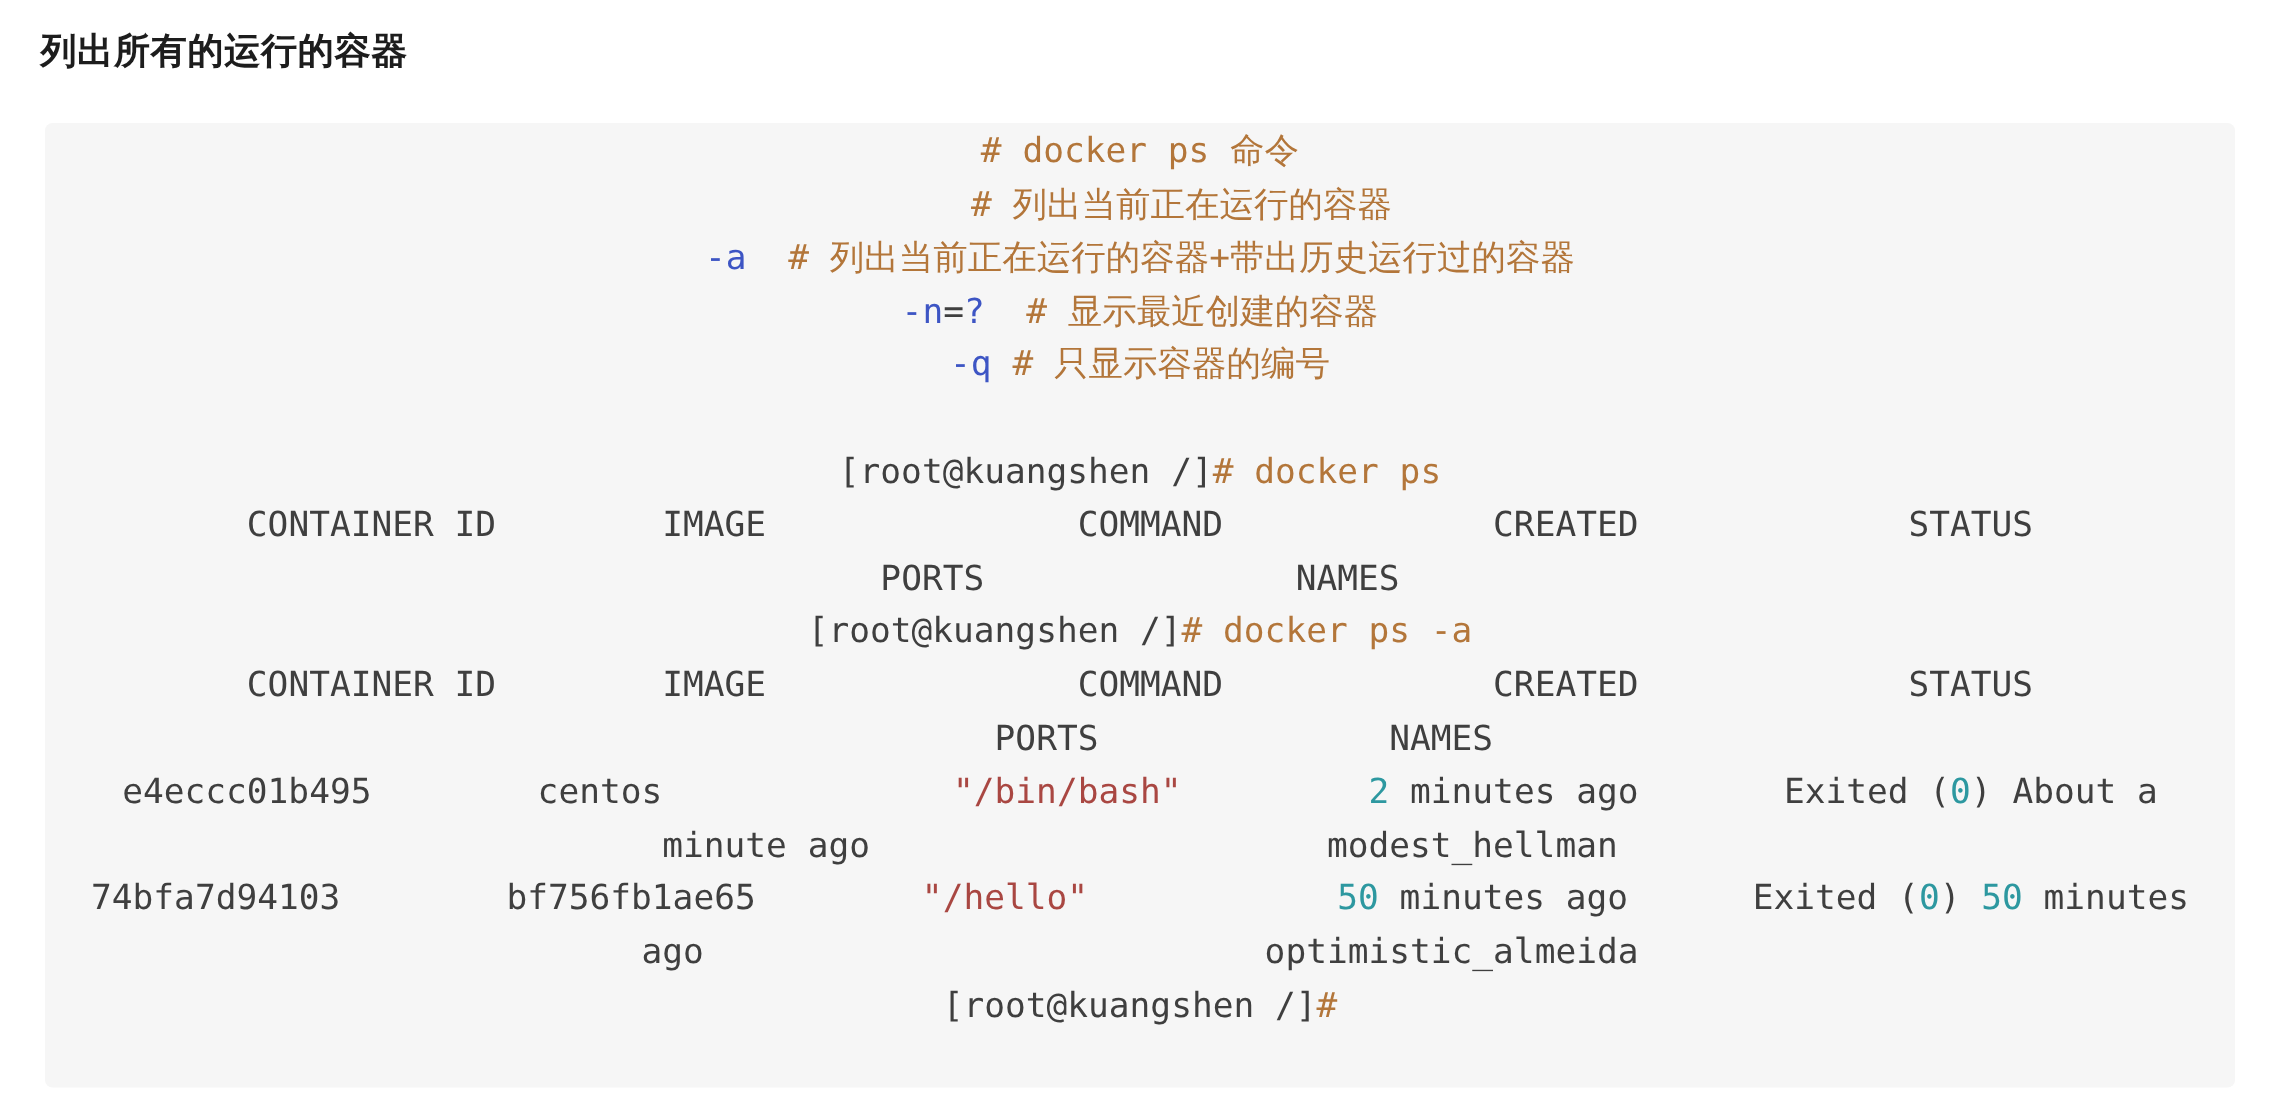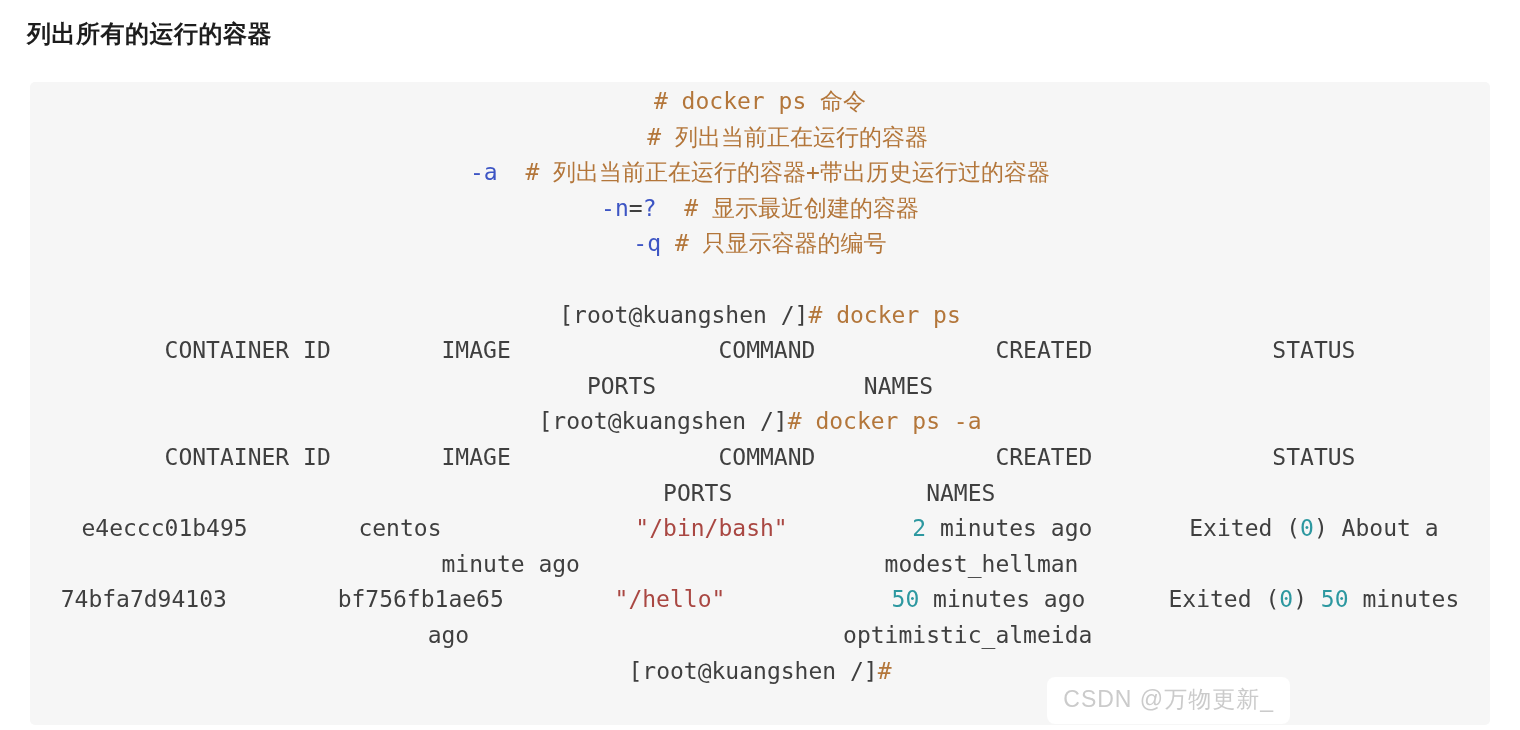--- a/index.html
+++ b/index.html
@@ -55,17 +55,14 @@
 </style>
 </head>
 <body>
 
 <div class="page">
 
   <h1 class="page-heading">列出所有的运行的容器</h1>
 
   <div class="code-block"><div class="code-line"><span class="seg-c"># docker ps 命令</span></div><div class="code-line"><span class="seg-c">    # 列出当前正在运行的容器</span></div><div class="code-line"><span class="seg-f">-a</span><span class="seg-p">  </span><span class="seg-c"># 列出当前正在运行的容器+带出历史运行过的容器</span></div><div class="code-line"><span class="seg-f">-n</span><span class="seg-p">=</span><span class="seg-f">?</span><span class="seg-p">  </span><span class="seg-c"># 显示最近创建的容器</span></div><div class="code-line"><span class="seg-f">-q</span><span class="seg-p"> </span><span class="seg-c"># 只显示容器的编号</span></div><div class="code-line"><span class="seg-p"> </span></div><div class="code-line"><span class="seg-p">[root@kuangshen /]</span><span class="seg-c"># docker ps</span></div><div class="code-line"><span class="seg-p">CONTAINER ID        IMAGE               COMMAND             CREATED             STATUS</span></div><div class="code-line"><span class="seg-p">PORTS               NAMES</span></div><div class="code-line"><span class="seg-p">[root@kuangshen /]</span><span class="seg-c"># docker ps -a</span></div><div class="code-line"><span class="seg-p">CONTAINER ID        IMAGE               COMMAND             CREATED             STATUS</span></div><div class="code-line"><span class="seg-p">          PORTS              NAMES</span></div><div class="code-line"><span class="seg-p">e4eccc01b495        centos              </span><span class="seg-s">"/bin/bash"</span><span class="seg-p">         </span><span class="seg-n">2</span><span class="seg-p"> minutes ago       Exited (</span><span class="seg-n">0</span><span class="seg-p">) About a</span></div><div class="code-line"><span class="seg-p">minute ago                      modest_hellman</span></div><div class="code-line"><span class="seg-p">74bfa7d94103        bf756fb1ae65        </span><span class="seg-s">"/hello"</span><span class="seg-p">            </span><span class="seg-n">50</span><span class="seg-p"> minutes ago      Exited (</span><span class="seg-n">0</span><span class="seg-p">) </span><span class="seg-n">50</span><span class="seg-p"> minutes</span></div><div class="code-line"><span class="seg-p">ago                           optimistic_almeida</span></div><div class="code-line"><span class="seg-p">[root@kuangshen /]</span><span class="seg-c">#</span></div></div>
 
-  <div class="watermark">
-    <span>CSDN @万物更新_</span>
-  </div>
 
 </div>
 
 </body></html>

